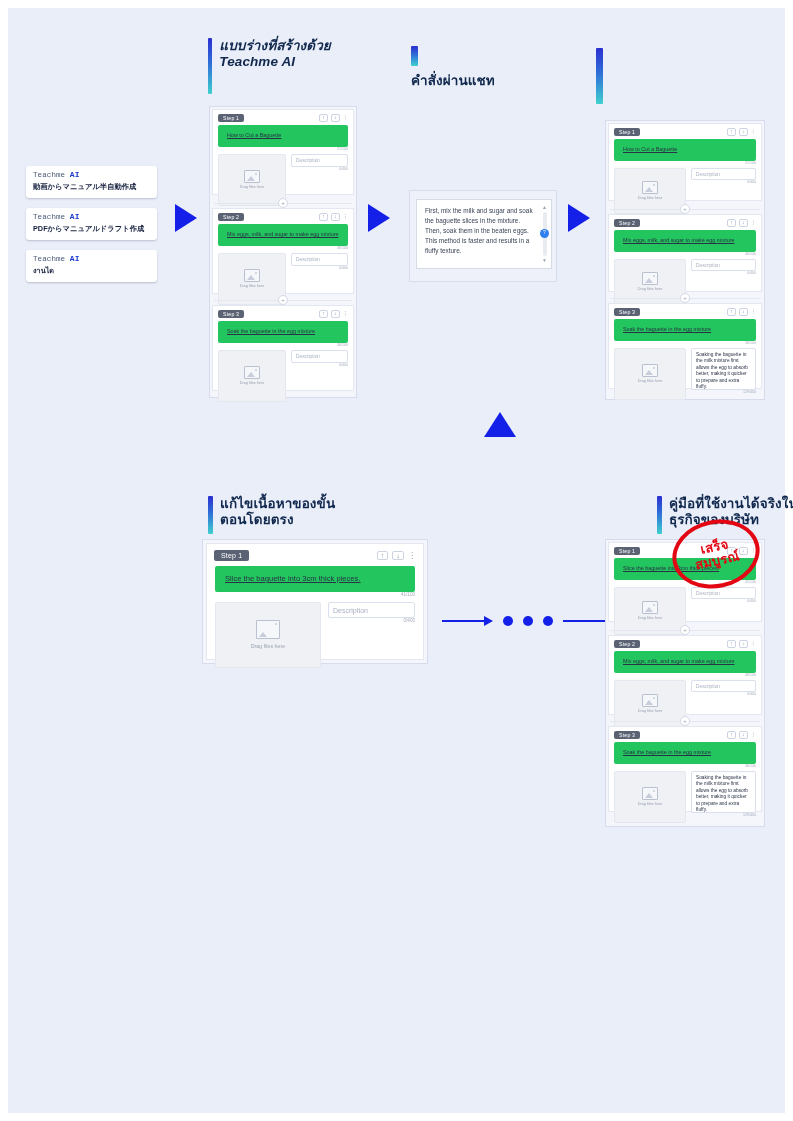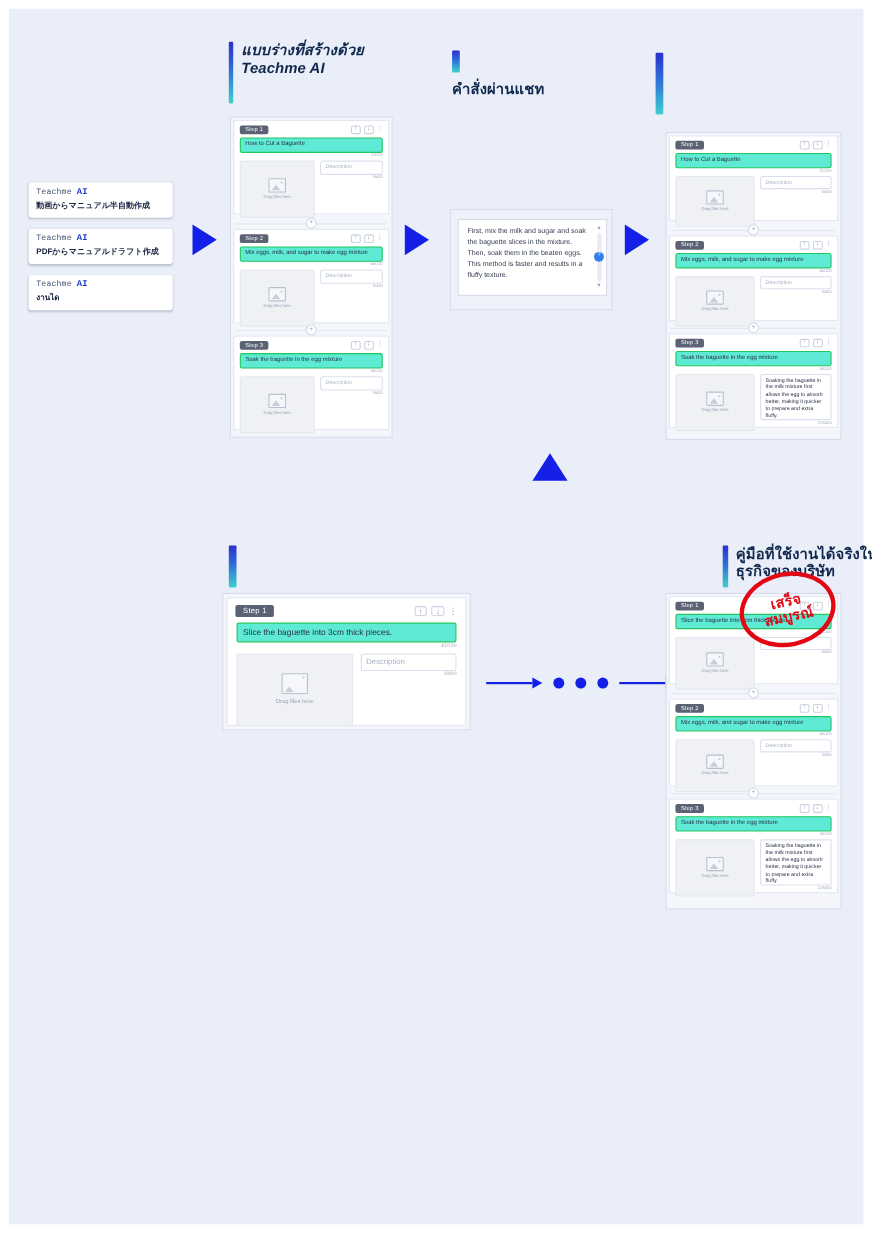--- a/index.html
+++ b/index.html
@@ -46,22 +46,22 @@
   .lnarrow:after{content:"";width:0;height:0;border-top:5px solid transparent;border-bottom:5px solid transparent;border-left:9px solid #1420e8;}
 
   
   .panel{position:absolute;background:#f4f6fc;border:1px solid #d6dcee;box-sizing:border-box;}
   .stepcard{background:#ffffff;border:1px solid #e2e7f2;box-sizing:border-box;position:relative;}
   .stephead{display:flex;align-items:center;justify-content:space-between;padding:4px 5px 2px 5px;}
   .stepbadge{background:#5a6273;color:#fff;border-radius:2px;font-size:5.2px;padding:1.5px 5px;line-height:1;letter-spacing:.2px;}
   .hdicons{display:flex;align-items:center;gap:3px;}
   .hdicons span{font-size:5.5px;color:#8d95a8;line-height:1;}
   .hdbox{border:1px solid #ccd3e2;border-radius:2px;padding:0px 2px;}
-  .titlefield{margin:1px 5px 0 5px;border:1px solid #22c55e;border-radius:2px;background:#5eead4;
-              font-size:5.4px;color:#2a3346;padding:3px 4px;line-height:1.1;}
+  .titlefield{margin:1px 5px 0 5px;border:5px solid #22c55e;border-radius:2px;background:#22c55e;
+              font-size:5.4px;color:#2a3346;padding:3px 4px;line-height:1.1;text-decoration:underline;}
   .counter{text-align:right;font-size:3.6px;color:#a4abbb;margin:1px 5px 0 0;line-height:1;}
   .body2{display:flex;gap:5px;margin:2px 5px 0 5px;}
   .dropzone{background:#eff1f5;border:1px solid #e3e7ef;border-radius:2px;
             display:flex;flex-direction:column;align-items:center;justify-content:center;gap:2px;}
   .dzicon{width:14px;height:11px;border:1px solid #b9c0cf;border-radius:1px;position:relative;background:#f6f7fa;}
   .dzicon:before{content:"";position:absolute;left:2px;bottom:1.5px;width:0;height:0;
                  border-left:4px solid transparent;border-right:4px solid transparent;border-bottom:5px solid #c7cddb;}
   .dzicon:after{content:"";position:absolute;right:2.5px;top:2px;width:2px;height:2px;border-radius:50%;background:#c7cddb;}
   .dztext{font-size:3.8px;color:#9aa2b3;}
   .descfield{border:1px solid #d9dfec;border-radius:2px;background:#fff;font-size:4.8px;
@@ -137,20 +137,21 @@
   </div>
   <div class="heading" style="left:403px;top:38px;width:150px;flex-direction:column;">
     <div class="hbar" style="height:20px"></div>
     <div class="htext">คำสั่งผ่านแชท</div>
   </div>
   <div class="heading" style="left:588px;top:40px;width:160px;">
     <div class="hbar" style="height:56px"></div>
   </div>
   <div class="heading" style="left:200px;top:488px;width:150px;">
     <div class="hbar" style="height:38px"></div>
+    <div class="htext">แก้ไขเนื้อหาของขั้นตอนโดยตรง</div>
   </div>
   <div class="heading" style="left:601px;top:488px;width:165px;margin-left:48px;">
     <div class="hbar" style="height:38px"></div>
     <div class="htext">คู่มือที่ใช้งานได้จริงในธุรกิจของบริษัท</div>
   </div>
 
   <div class="panel" style="left:201px;top:98px;width:148px;height:292px;">
 
     <div class="stepcard" style="margin:2px;height:86px;">
       <div class="stephead">

